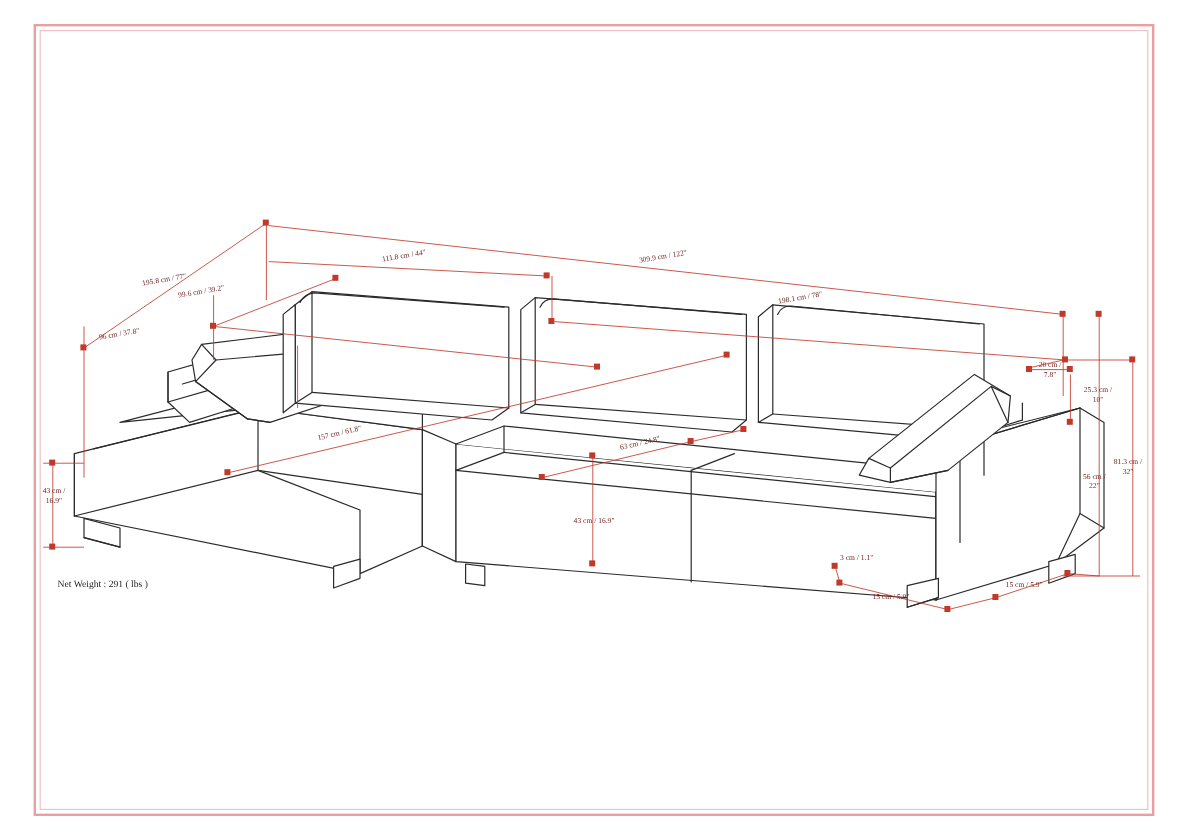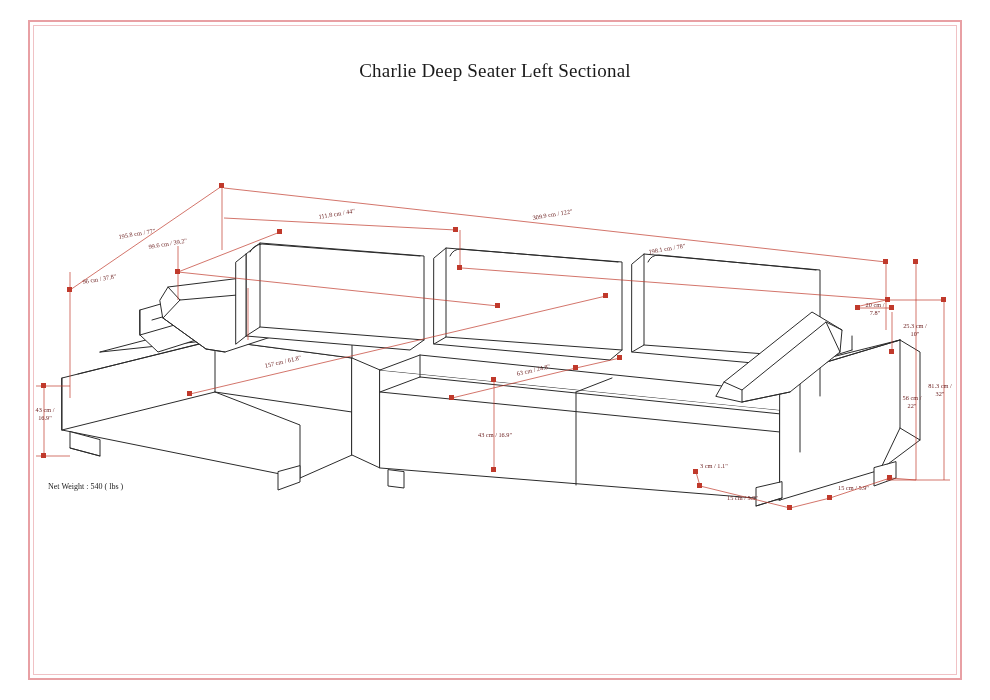--- a/index.html
+++ b/index.html
@@ -59,21 +59,20 @@
   .dimlabel.ctr{text-align:center;}
 </style>
 </head>
 <body>
 
 <div id="page">
 
   <div class="border-outer"></div>
   <div class="border-inner"></div>
 
-  <div id="title">Charlie Deep Seater Left Sectional</div>
 
   <svg width="990" height="700" viewBox="0 0 990 700">
 
     <g fill="none" stroke="#2b2b2b" stroke-width="1" stroke-linejoin="round" stroke-linecap="round">
 
       <path d="M62,378 L215,340 L352,358 L352,455 L300,478 L62,430 Z" fill="#ffffff"></path>
       <path d="M62,378 L62,430"></path>
       <path d="M215,340 L215,392 L62,430"></path>
       <path d="M215,392 L352,412 L352,455"></path>
       <path d="M300,478 L300,425 L215,392"></path>
@@ -282,15 +281,15 @@
     <span>56 cm /</span><br>
     <span>22"</span>
   </div>
 
   <div class="dimlabel" style="left:700px;top:462px;">3 cm / 1.1"</div>
 
   <div class="dimlabel" style="left:727px;top:494px;">15 cm / 5.9"</div>
 
   <div class="dimlabel" style="left:838px;top:484px;">15 cm / 5.9"</div>
 
-  <div id="weight">Net Weight : 540 ( lbs )</div>
+  <div id="weight">Net Weight : 291 ( lbs )</div>
 
 </div>
 
 </body></html>

